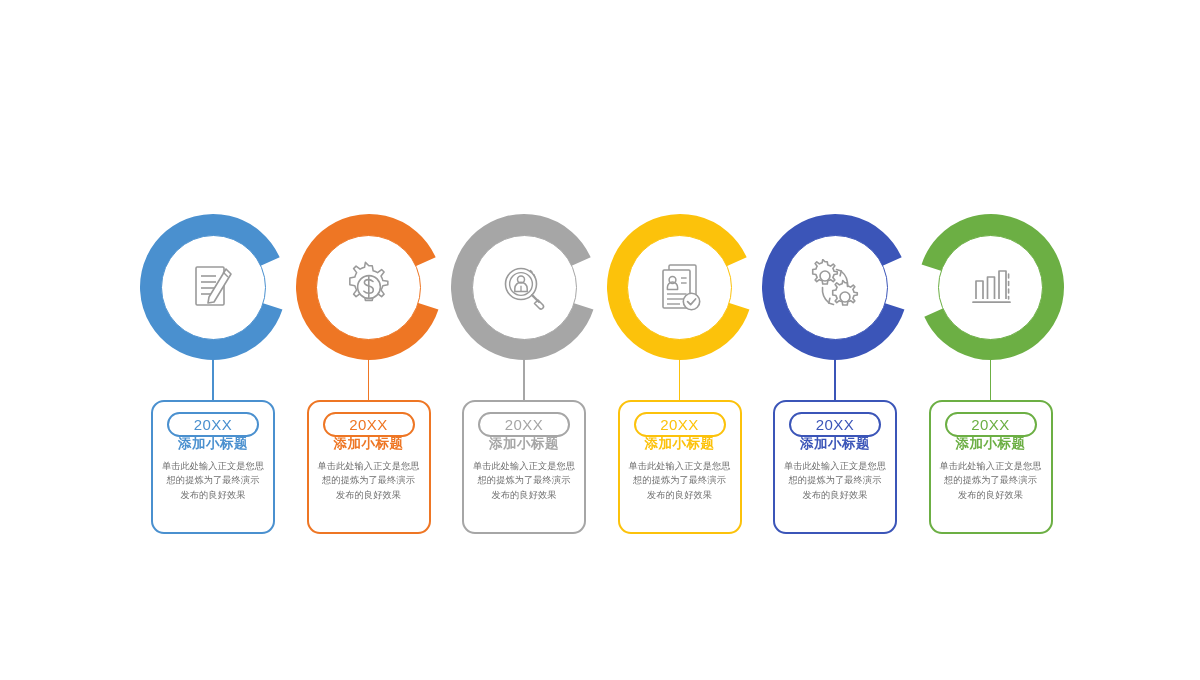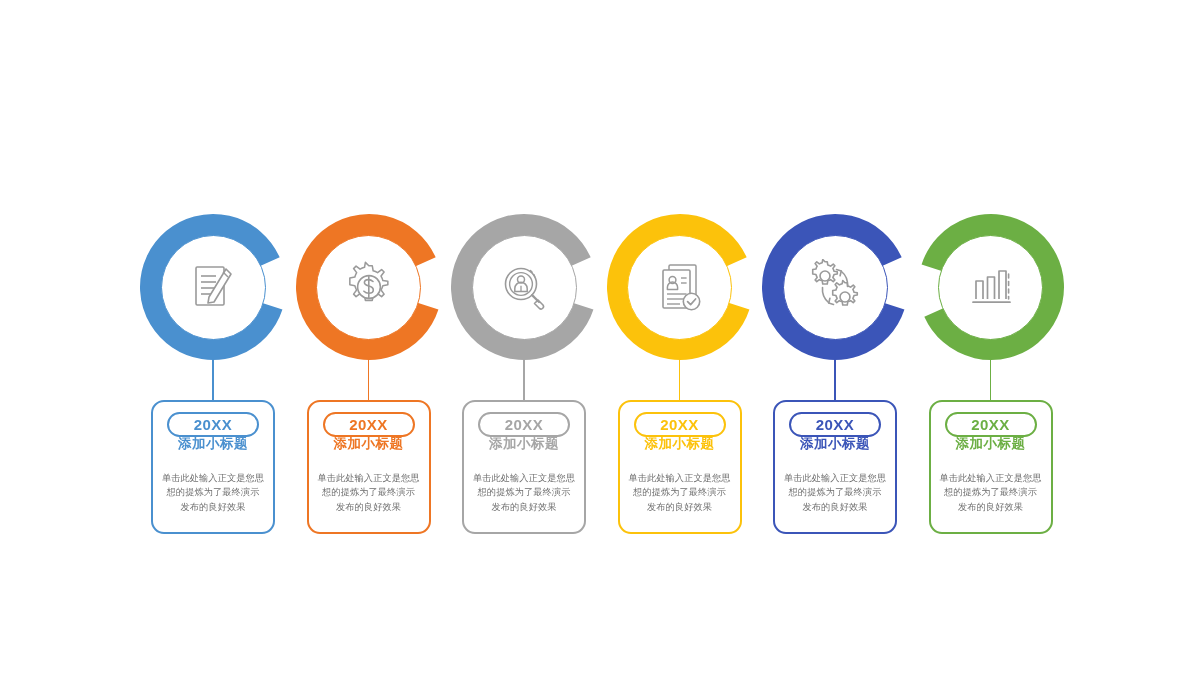--- a/index.html
+++ b/index.html
@@ -31,28 +31,28 @@
   .card{
     position:absolute;width:124px;height:134px;
     border:2px solid #4A90CF;border-radius:13px;background:#fff;
     box-sizing:border-box;
     display:flex;flex-direction:column;align-items:center;
     padding-top:10px;
   }
   .year-pill{
     width:92px;height:25px;border:2px solid #4A90CF;border-radius:13px;
     box-sizing:border-box;display:flex;align-items:center;justify-content:center;
-    font-size:15px;font-weight:bold;letter-spacing:0.5px;color:#4A90CF;
+    font-size:15px;font-weight:normal;letter-spacing:0.5px;color:#4A90CF;
   }
   .sub-title{
     font-size:13.5px;font-weight:bold;
     color:#4A90CF;letter-spacing:0.5px;line-height:1;
   }
   .body-text{
-    margin-top:20px;font-size:9.2px;line-height:1.62;color:#6e6e6e;
+    margin-top:8px;font-size:9.2px;line-height:1.62;color:#6e6e6e;
     text-align:center;width:108px;letter-spacing:0.1px;
   }
 </style>
 </head>
 <body>
 
 <div id="stage">
     <div class="ring-wrap" style="left: 128px; top: 202px;">
       <svg class="ring-svg" viewBox="0 0 170 170">
         <path d="M 143.97 104.16 A 62 62 0 1 1 141.64 59.78" fill="none" stroke="#4A90CF" stroke-width="22"></path>

